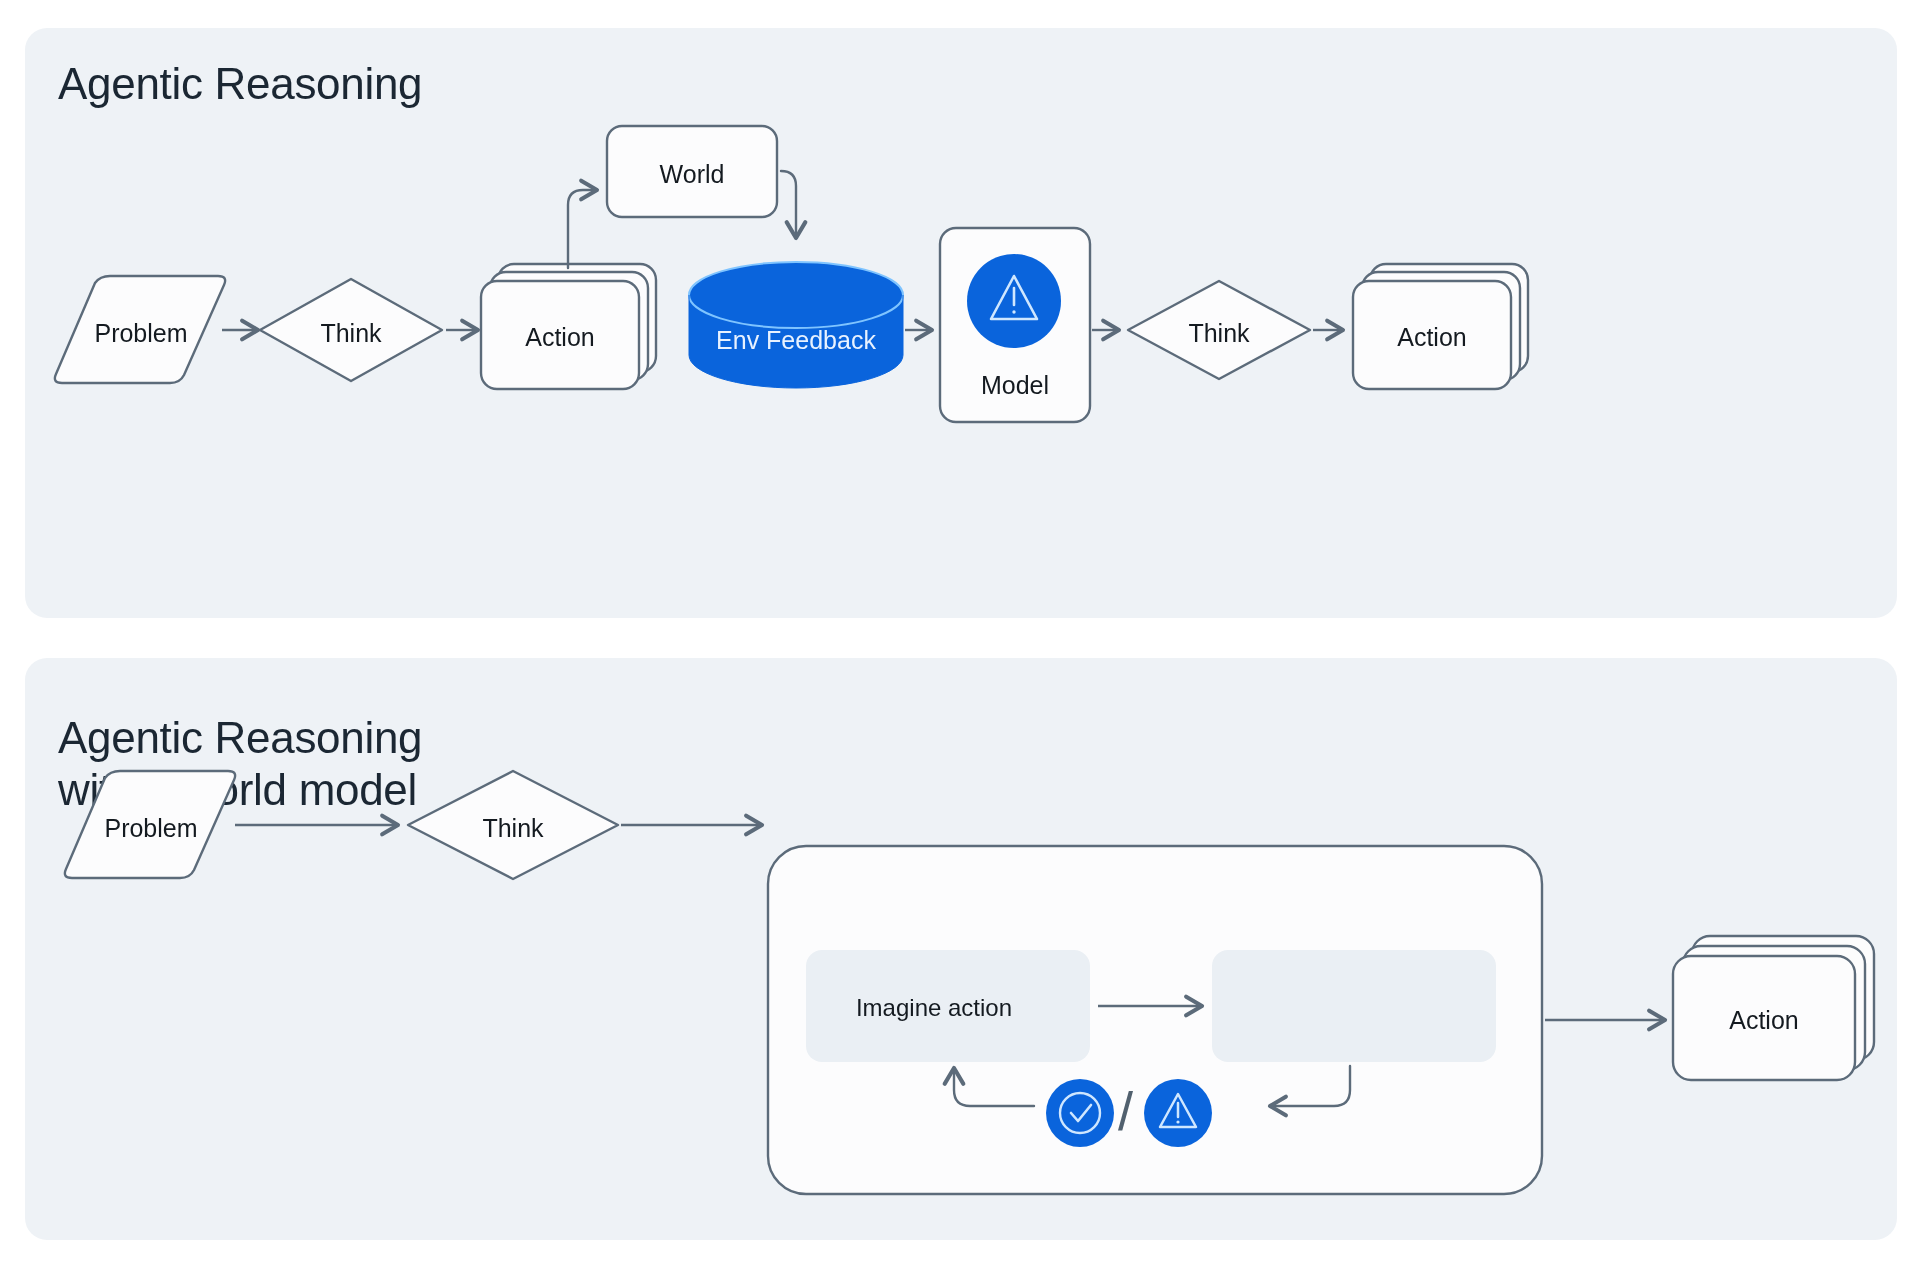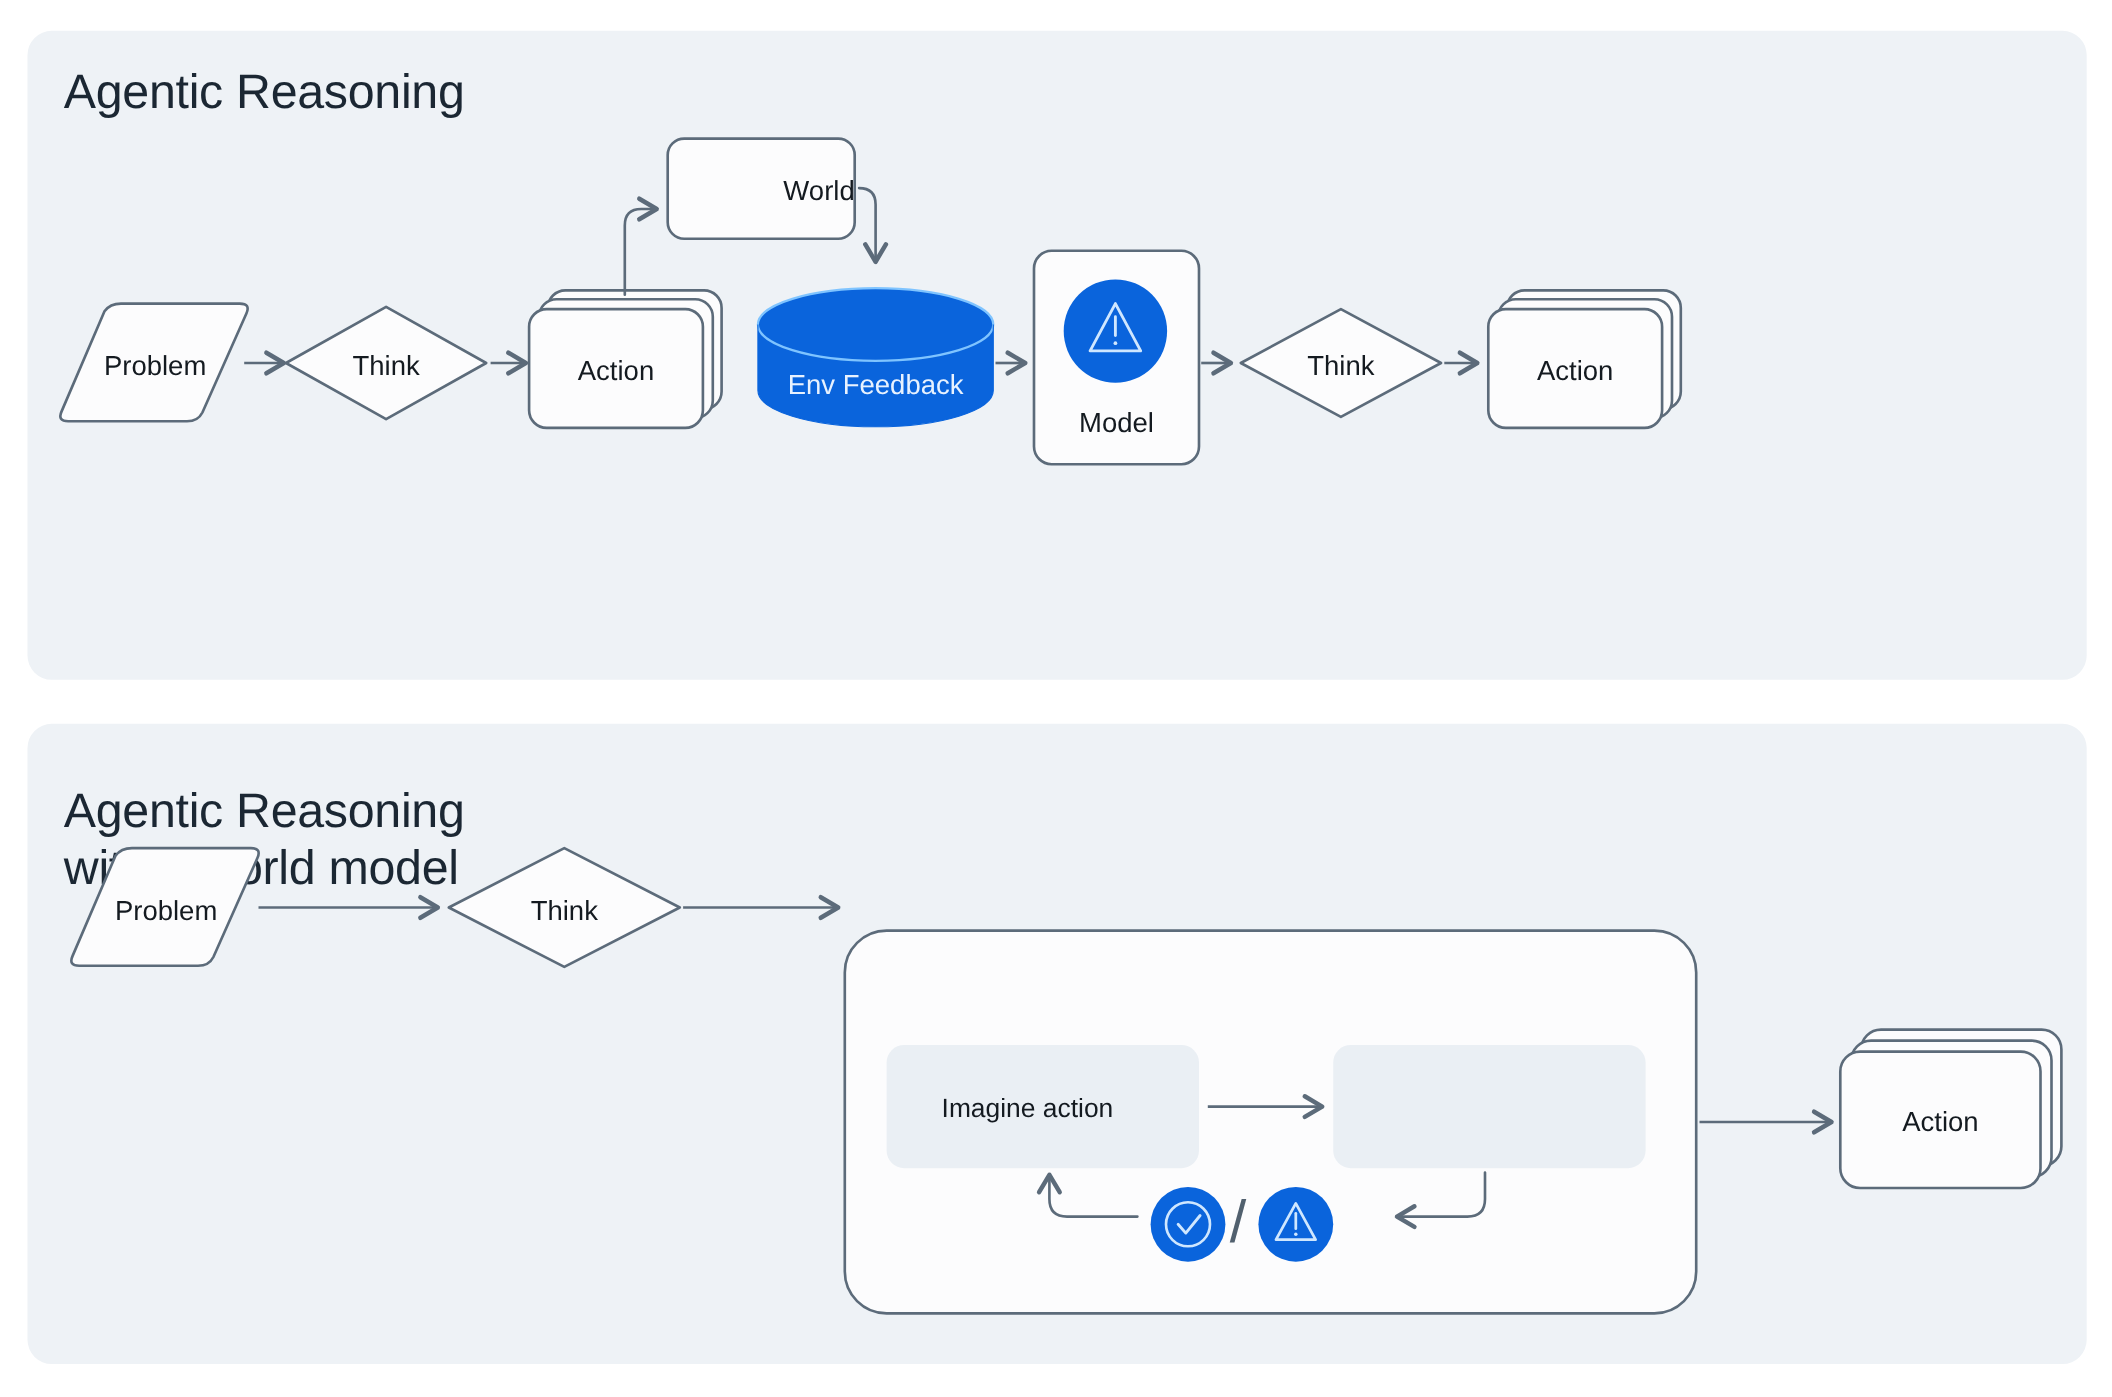--- a/index.html
+++ b/index.html
@@ -199,22 +199,22 @@
     <g>
       <rect x="1692" y="936" width="182" height="124" rx="18" fill="#fcfcfd" stroke="#5c6b7a" stroke-width="2.4"></rect>
       <rect x="1683" y="946" width="182" height="124" rx="18" fill="#fcfcfd" stroke="#5c6b7a" stroke-width="2.4"></rect>
       <rect x="1673" y="956" width="182" height="124" rx="18" fill="#fcfcfd" stroke="#5c6b7a" stroke-width="2.4"></rect>
     </g>
   </svg>
 
   <div class="node-text" style="left:62px; top:318px; width:158px;">Problem</div>
   <div class="node-text" style="left:272px; top:318px; width:158px;">Think</div>
   <div class="node-text" style="left:481px; top:322px; width:158px;">Action</div>
-  <div class="node-text" style="left:607px; top:159px; width:170px;text-align:right;">World</div>
-  <div class="node-text blue" style="left:689px; top:335px; width:214px;">Env Feedback</div>
+  <div class="node-text" style="left:607px; top:159px; width:170px;">World</div>
+  <div class="node-text blue" style="left:689px; top:325px; width:214px;">Env Feedback</div>
   <div class="node-text" style="left:940px; top:370px; width:150px;">Model</div>
   <div class="node-text" style="left:1140px; top:318px; width:158px;">Think</div>
   <div class="node-text" style="left:1353px; top:322px; width:158px;">Action</div>
 
   <div class="node-text" style="left:72px; top:813px; width:158px;">Problem</div>
   <div class="node-text" style="left:434px; top:813px; width:158px;">Think</div>
   <div class="node-text small" style="left:806px; top:993px; width:256px;">Imagine action</div>
   <div class="slash" style="left:1118px; top:1080px;">/</div>
   <div class="node-text" style="left:1673px; top:1005px; width:182px;">Action</div>
 

